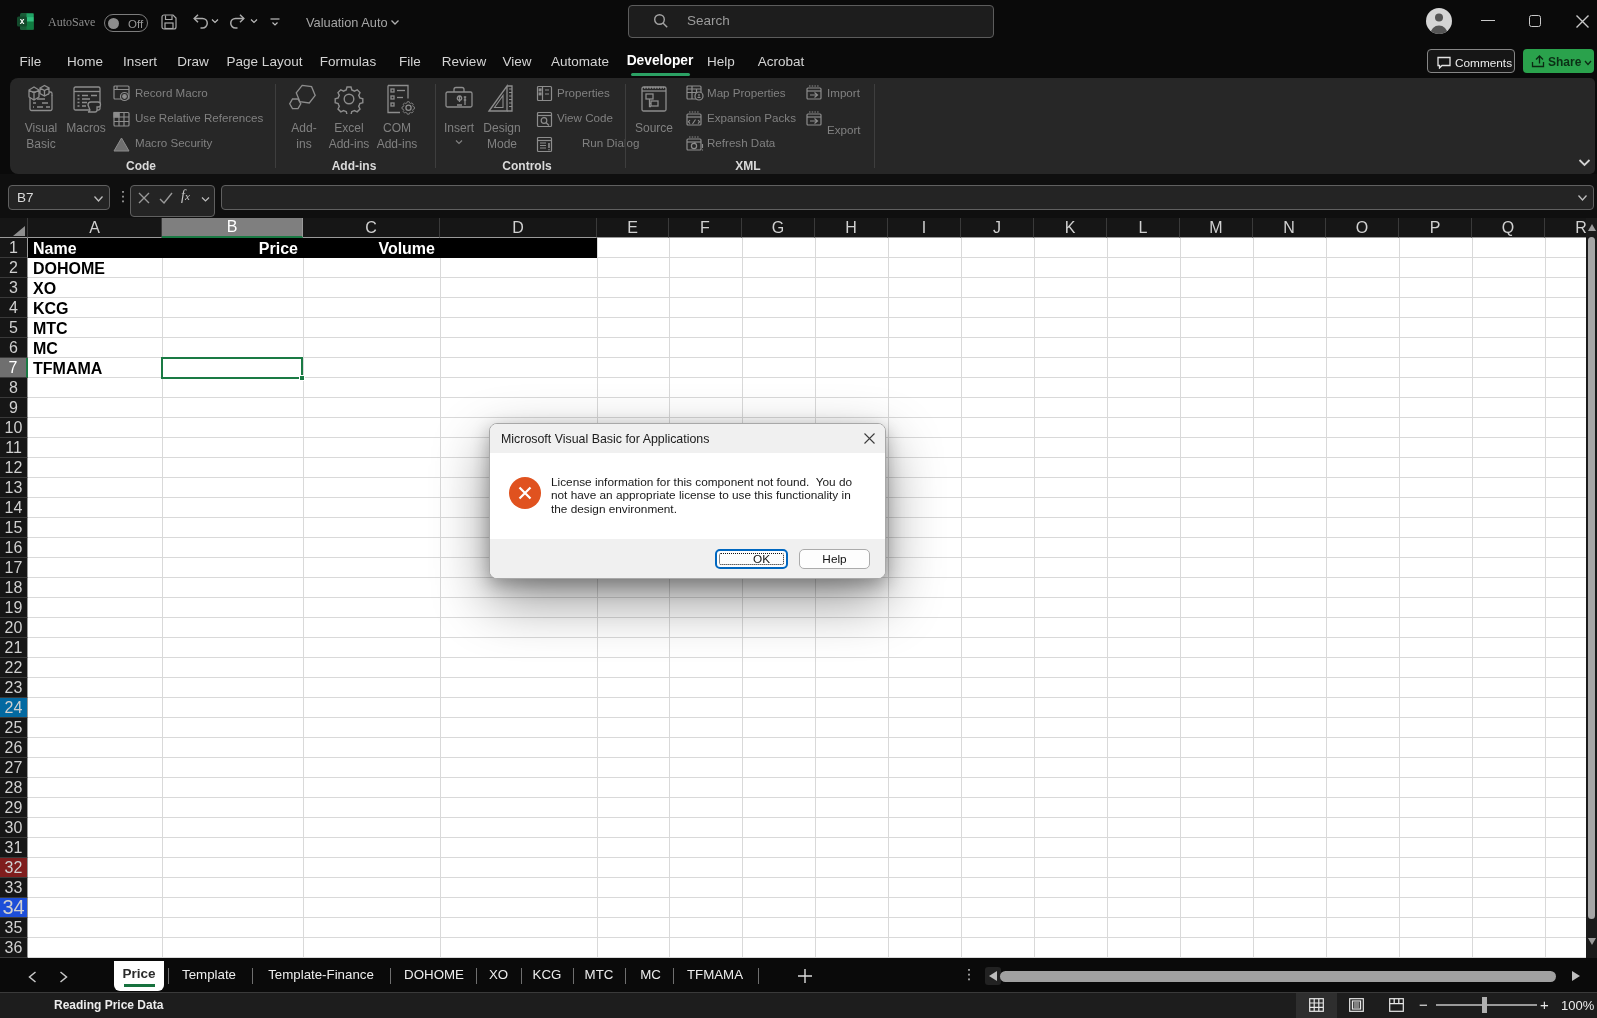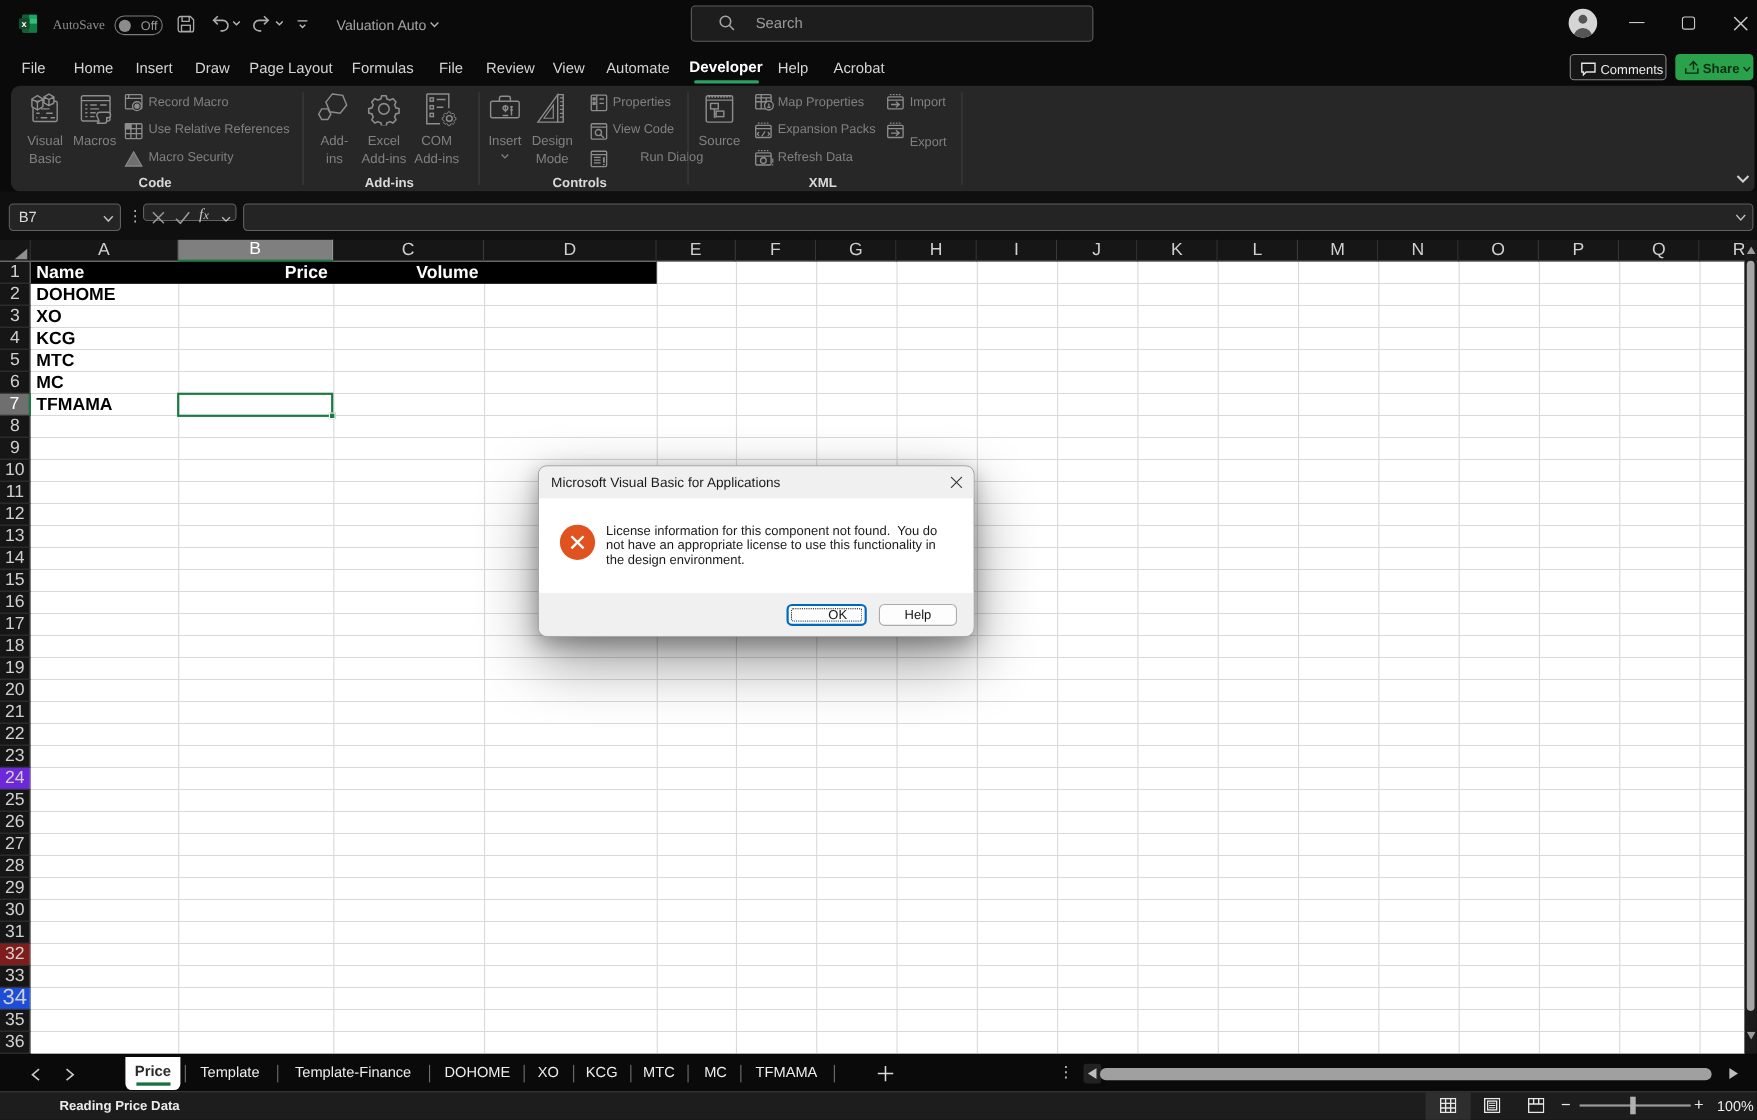--- a/index.html
+++ b/index.html
@@ -260,21 +260,21 @@
     </svg>
 
 <div class="abs" style="left:0;top:174px;width:1597px;height:44px;background:#0f0f0f;"></div>
 <div class="abs" style="left:8px;top:185px;width:102px;height:25px;background:#242424;border:1px solid #606060;border-radius:4px;">
  <div class="abs" style="left:8px;top:3.5px;font-size:13.5px;color:#dadada;">B7</div>
  <svg class="abs" style="left:84px;top:9px;" width="11" height="8" viewBox="0 0 11 8" fill="none" stroke="#bdbdbd" stroke-width="1.3">
         <path d="M1.5 1.5 L5.5 6 L9.5 1.5"></path>
       </svg>
 </div>
 <div class="abs" style="left:116px;top:188px;font-size:14px;color:#b5b5b5;letter-spacing:0;">⋮</div>
-<div class="abs" style="left:130px;top:185px;width:85px;height:16px;background:#242424;border:1px solid #606060;border-radius:4px;">
+<div class="abs" style="left:130px;top:185px;width:85px;height:32px;background:#242424;border:1px solid #606060;border-radius:4px;">
  <svg class="abs" style="left:7px;top:6px;" width="12" height="12" viewBox="0 0 12 12" stroke="#999" stroke-width="1.4">
         <path d="M1 1 L11 11 M11 1 L1 11"></path>
       </svg>
  <svg class="abs" style="left:28px;top:6px;" width="14" height="12" viewBox="0 0 14 12" fill="none" stroke="#999" stroke-width="1.4">
         <path d="M1 7 L5 11 L13 1"></path>
       </svg>
  <div class="abs" style="left:50px;top:2px;font-size:14px;font-style:italic;font-family:'Liberation Serif',serif;color:#c7c7c7;">f<span style="font-size:11px;">x</span></div>
  <svg class="abs" style="left:70px;top:10px;" width="9" height="7" viewBox="0 0 9 7" fill="none" stroke="#bdbdbd" stroke-width="1.2">
         <path d="M1 1.5 L4.5 5 L8 1.5"></path>
       </svg>
@@ -341,21 +341,21 @@
 <div class="abs" style="left:0;top:498px;width:28px;height:20px;background:#161616;border-right:1px solid #9a9a9a;border-bottom:1px solid #3a3a3a;color:#d0d0d0;font-size:16px;text-align:center;line-height:19px;">14</div>
 <div class="abs" style="left:0;top:518px;width:28px;height:20px;background:#161616;border-right:1px solid #9a9a9a;border-bottom:1px solid #3a3a3a;color:#d0d0d0;font-size:16px;text-align:center;line-height:19px;">15</div>
 <div class="abs" style="left:0;top:538px;width:28px;height:20px;background:#161616;border-right:1px solid #9a9a9a;border-bottom:1px solid #3a3a3a;color:#d0d0d0;font-size:16px;text-align:center;line-height:19px;">16</div>
 <div class="abs" style="left:0;top:558px;width:28px;height:20px;background:#161616;border-right:1px solid #9a9a9a;border-bottom:1px solid #3a3a3a;color:#d0d0d0;font-size:16px;text-align:center;line-height:19px;">17</div>
 <div class="abs" style="left:0;top:578px;width:28px;height:20px;background:#161616;border-right:1px solid #9a9a9a;border-bottom:1px solid #3a3a3a;color:#d0d0d0;font-size:16px;text-align:center;line-height:19px;">18</div>
 <div class="abs" style="left:0;top:598px;width:28px;height:20px;background:#161616;border-right:1px solid #9a9a9a;border-bottom:1px solid #3a3a3a;color:#d0d0d0;font-size:16px;text-align:center;line-height:19px;">19</div>
 <div class="abs" style="left:0;top:618px;width:28px;height:20px;background:#161616;border-right:1px solid #9a9a9a;border-bottom:1px solid #3a3a3a;color:#d0d0d0;font-size:16px;text-align:center;line-height:19px;">20</div>
 <div class="abs" style="left:0;top:638px;width:28px;height:20px;background:#161616;border-right:1px solid #9a9a9a;border-bottom:1px solid #3a3a3a;color:#d0d0d0;font-size:16px;text-align:center;line-height:19px;">21</div>
 <div class="abs" style="left:0;top:658px;width:28px;height:20px;background:#161616;border-right:1px solid #9a9a9a;border-bottom:1px solid #3a3a3a;color:#d0d0d0;font-size:16px;text-align:center;line-height:19px;">22</div>
 <div class="abs" style="left:0;top:678px;width:28px;height:20px;background:#161616;border-right:1px solid #9a9a9a;border-bottom:1px solid #3a3a3a;color:#d0d0d0;font-size:16px;text-align:center;line-height:19px;">23</div>
-<div class="abs" style="left:0;top:698px;width:28px;height:20px;background:#6d28d9;border-right:1px solid #9a9a9a;border-bottom:1px solid #3a3a3a;color:#d0d0d0;font-size:16px;text-align:center;line-height:19px;">24</div>
+<div class="abs" style="left:0;top:698px;width:28px;height:20px;background:#0369a1;border-right:1px solid #9a9a9a;border-bottom:1px solid #3a3a3a;color:#d0d0d0;font-size:16px;text-align:center;line-height:19px;">24</div>
 <div class="abs" style="left:0;top:718px;width:28px;height:20px;background:#161616;border-right:1px solid #9a9a9a;border-bottom:1px solid #3a3a3a;color:#d0d0d0;font-size:16px;text-align:center;line-height:19px;">25</div>
 <div class="abs" style="left:0;top:738px;width:28px;height:20px;background:#161616;border-right:1px solid #9a9a9a;border-bottom:1px solid #3a3a3a;color:#d0d0d0;font-size:16px;text-align:center;line-height:19px;">26</div>
 <div class="abs" style="left:0;top:758px;width:28px;height:20px;background:#161616;border-right:1px solid #9a9a9a;border-bottom:1px solid #3a3a3a;color:#d0d0d0;font-size:16px;text-align:center;line-height:19px;">27</div>
 <div class="abs" style="left:0;top:778px;width:28px;height:20px;background:#161616;border-right:1px solid #9a9a9a;border-bottom:1px solid #3a3a3a;color:#d0d0d0;font-size:16px;text-align:center;line-height:19px;">28</div>
 <div class="abs" style="left:0;top:798px;width:28px;height:20px;background:#161616;border-right:1px solid #9a9a9a;border-bottom:1px solid #3a3a3a;color:#d0d0d0;font-size:16px;text-align:center;line-height:19px;">29</div>
 <div class="abs" style="left:0;top:818px;width:28px;height:20px;background:#161616;border-right:1px solid #9a9a9a;border-bottom:1px solid #3a3a3a;color:#d0d0d0;font-size:16px;text-align:center;line-height:19px;">30</div>
 <div class="abs" style="left:0;top:838px;width:28px;height:20px;background:#161616;border-right:1px solid #9a9a9a;border-bottom:1px solid #3a3a3a;color:#d0d0d0;font-size:16px;text-align:center;line-height:19px;">31</div>
 <div class="abs" style="left:0;top:858px;width:28px;height:20px;background:#7f1d1d;border-right:1px solid #9a9a9a;border-bottom:1px solid #3a3a3a;color:#d0d0d0;font-size:16px;text-align:center;line-height:19px;">32</div>
 <div class="abs" style="left:0;top:878px;width:28px;height:20px;background:#161616;border-right:1px solid #9a9a9a;border-bottom:1px solid #3a3a3a;color:#d0d0d0;font-size:16px;text-align:center;line-height:19px;">33</div>
 <div class="abs" style="left:0;top:898px;width:28px;height:20px;background:#1d4ed8;border-right:1px solid #9a9a9a;border-bottom:1px solid #3a3a3a;color:#d0d0d0;font-size:20px;text-align:center;line-height:19px;">34</div>

